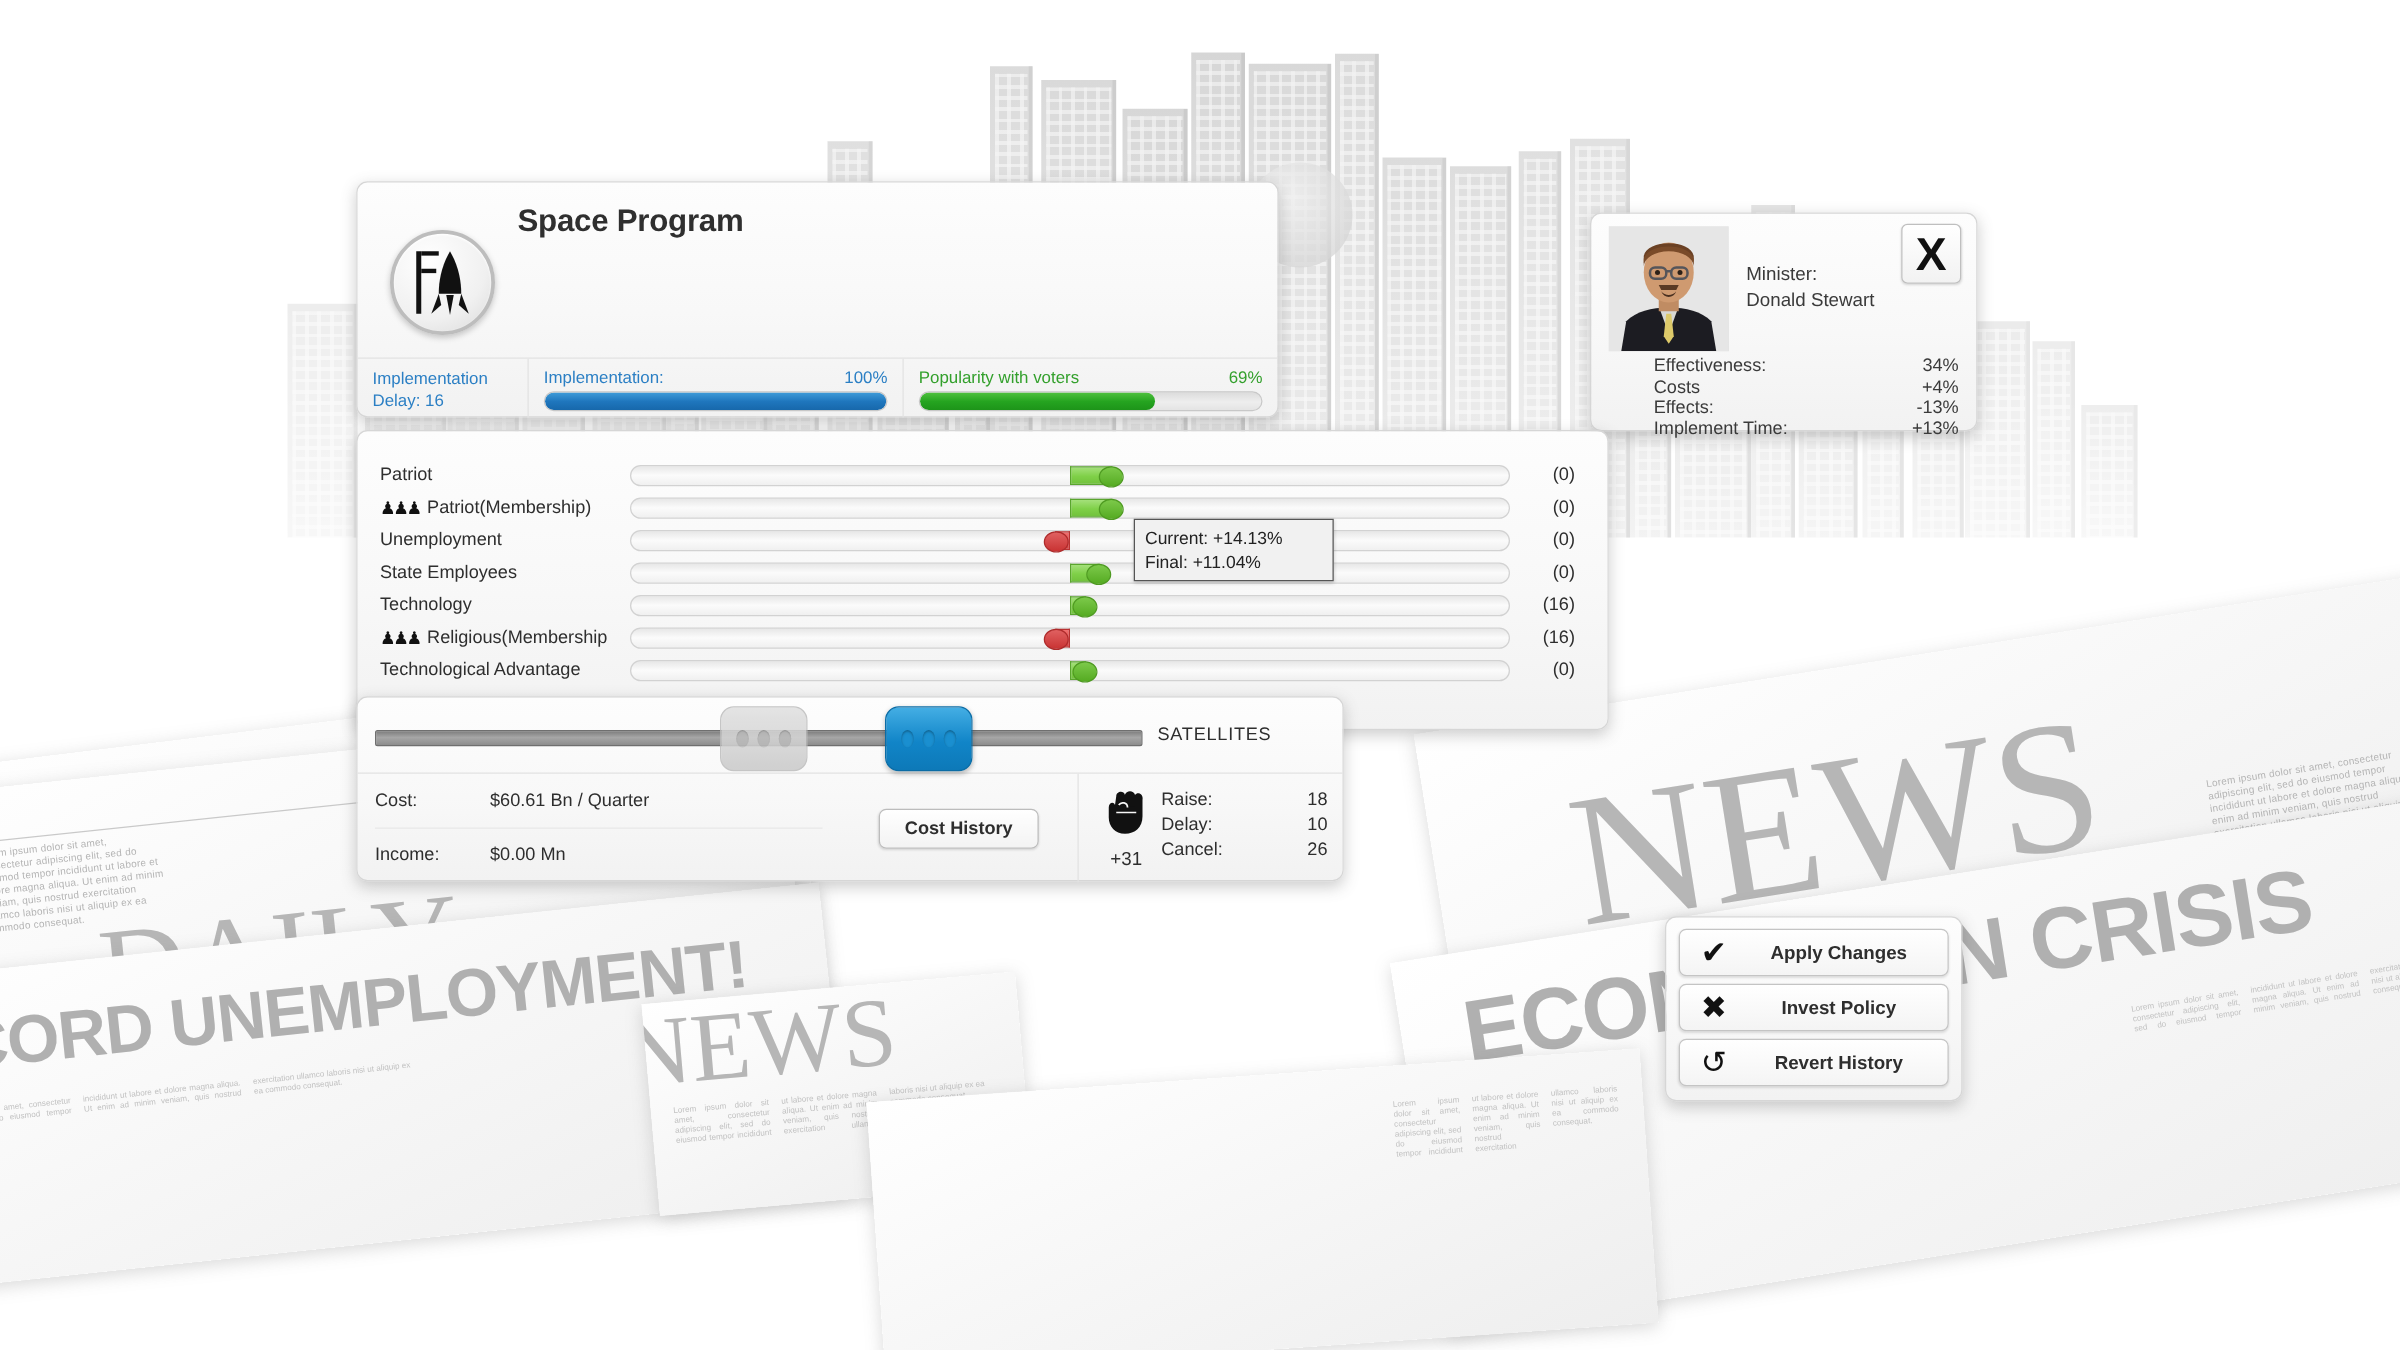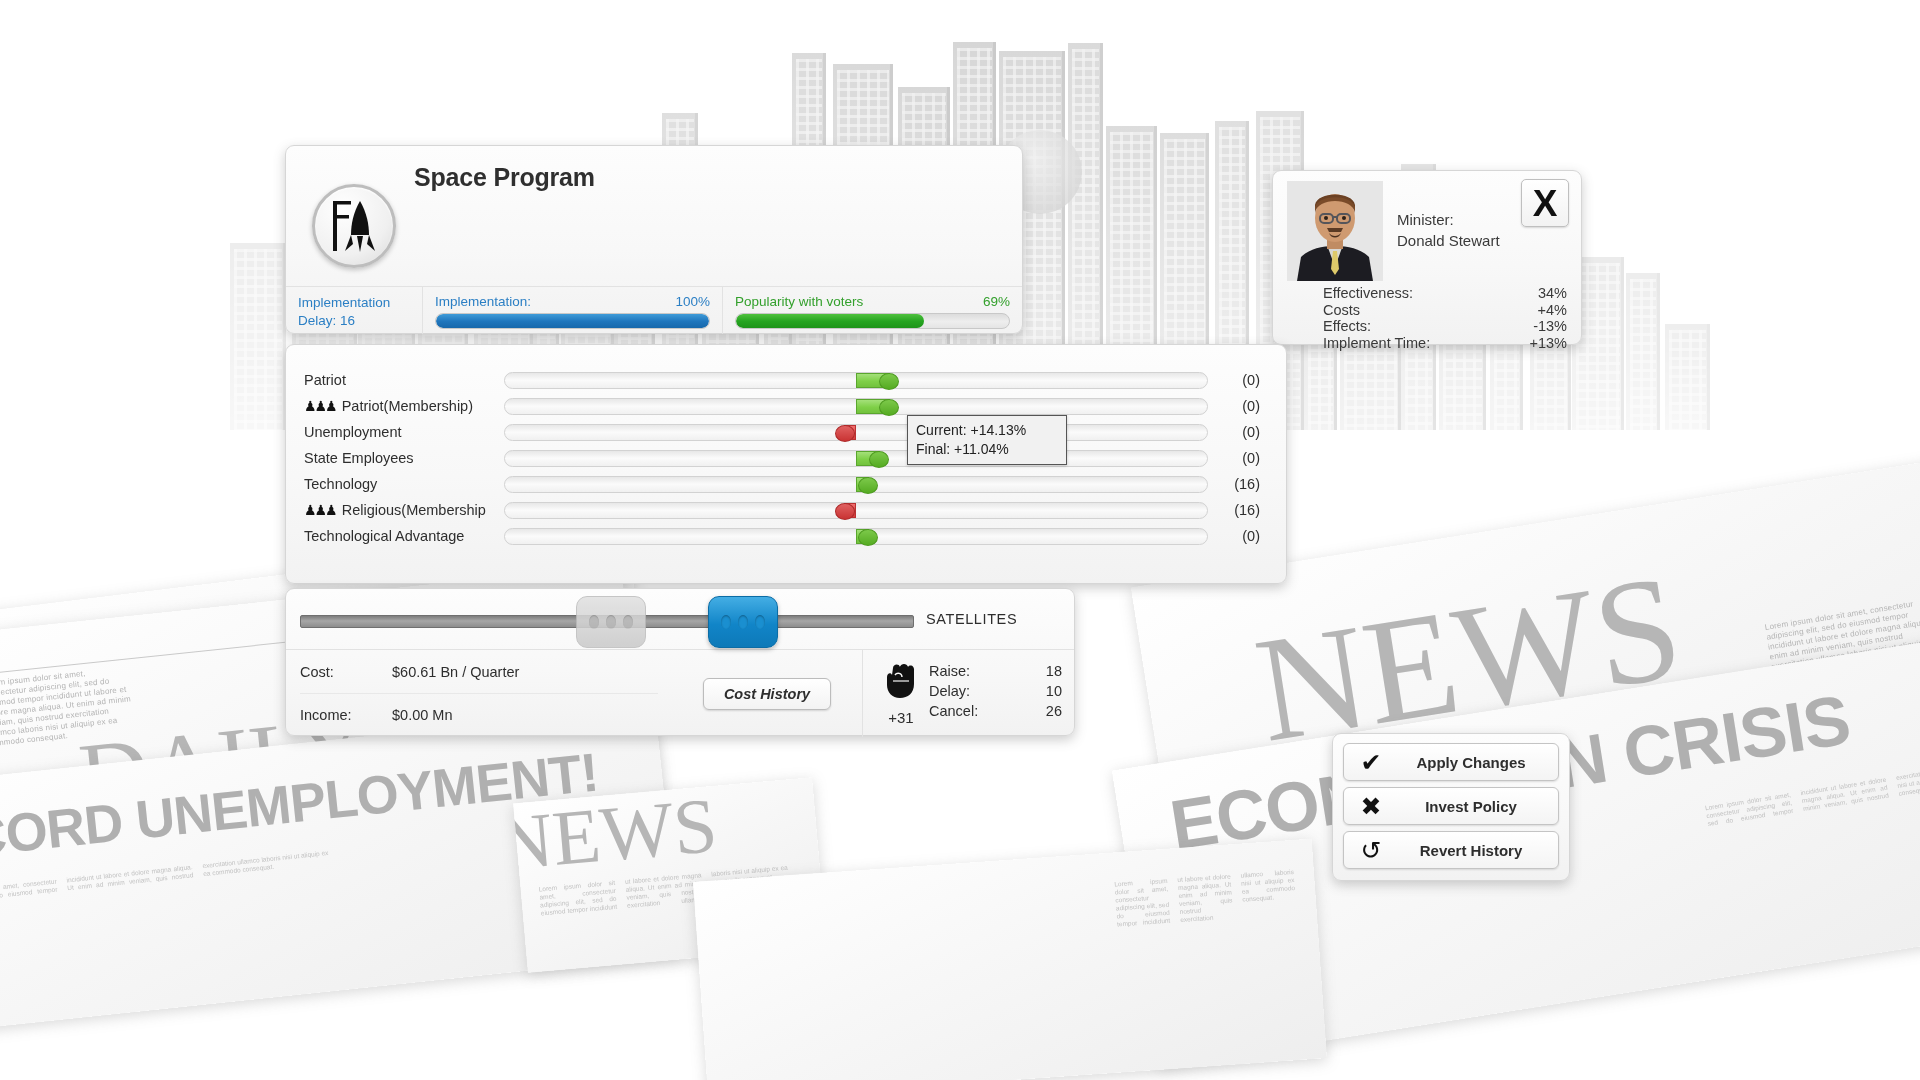--- a/index.html
+++ b/index.html
@@ -171,21 +171,21 @@
   .eff-value { width: 52px; text-align: right; font-size: 14.5px; color: #2e2e2e; }
 
   .tooltip {
     position: absolute; left: 907px; top: 415px; width: 160px;
     background: #f1f1f1; border: 1px solid #555; color: #222;
     font-size: 14px; line-height: 19px; padding: 5px 8px; z-index: 60;
     box-shadow: 0 1px 3px rgba(0,0,0,.2);
   }
 
   
-  #slider-panel { left: 285px; top: 588px; width: 790px; height: 148px; }
+  #slider-panel { left: 285px; top: 557px; width: 790px; height: 148px; }
   .slider-area { position: relative; height: 60px; padding: 0 14px; }
   .slider-rail {
     position: absolute; left: 14px; right: 160px; top: 26px; height: 13px;
     background: linear-gradient(to bottom, #7d7d7d, #a6a6a6 45%, #8d8d8d);
     border: 1px solid #6f6f6f; border-radius: 2px;
   }
   .sat-label { position: absolute; left: 640px; top: 22px; font-size: 14.5px; letter-spacing: .6px; color: #2e2e2e; }
   .handle {
     position: absolute; top: 7px; width: 70px; height: 52px; border-radius: 11px;
     display: flex; align-items: center; justify-content: center; gap: 7px;
@@ -202,21 +202,21 @@
   }
   .grip { width: 10px; height: 14px; border-radius: 50%; }
   .handle.ghost .grip  { background: #bdbdbd; box-shadow: inset 0 1px 1px rgba(0,0,0,.18); }
   .handle.active .grip { background: #1a8fd0; box-shadow: inset 0 1px 2px rgba(0,0,0,.35); }
 
   .cost-area { display: flex; border-top: 1px solid #e2e2e2; height: 88px; }
   .cost-left { flex: 1; padding: 0 14px; }
   .cost-row { display: flex; align-items: center; height: 43px; font-size: 14.5px; color: #2e2e2e; }
   .cost-row + .cost-row { border-top: 1px solid #e8e8e8; }
   .cost-key { width: 92px; }
-  .cost-hist-wrap { width: 190px; display: flex; align-items: center; justify-content: center; font-style: italic; }
+  .cost-hist-wrap { width: 190px; display: flex; align-items: center; justify-content: center; }
   .cost-hist-btn {
     border: 1px solid #bcbcbc; border-radius: 6px;
     background: linear-gradient(to bottom, #ffffff, #f3f3f3);
     padding: 7px 20px; font-size: 14.5px; font-weight: bold; color: #2e2e2e;
     box-shadow: 0 1px 2px rgba(0,0,0,.14); cursor: pointer; white-space: nowrap;
   }
   .votes {
     width: 212px; border-left: 1px solid #e2e2e2; display: flex; padding: 8px 12px 0 10px;
   }
   .fist-wrap { width: 56px; text-align: center; }

